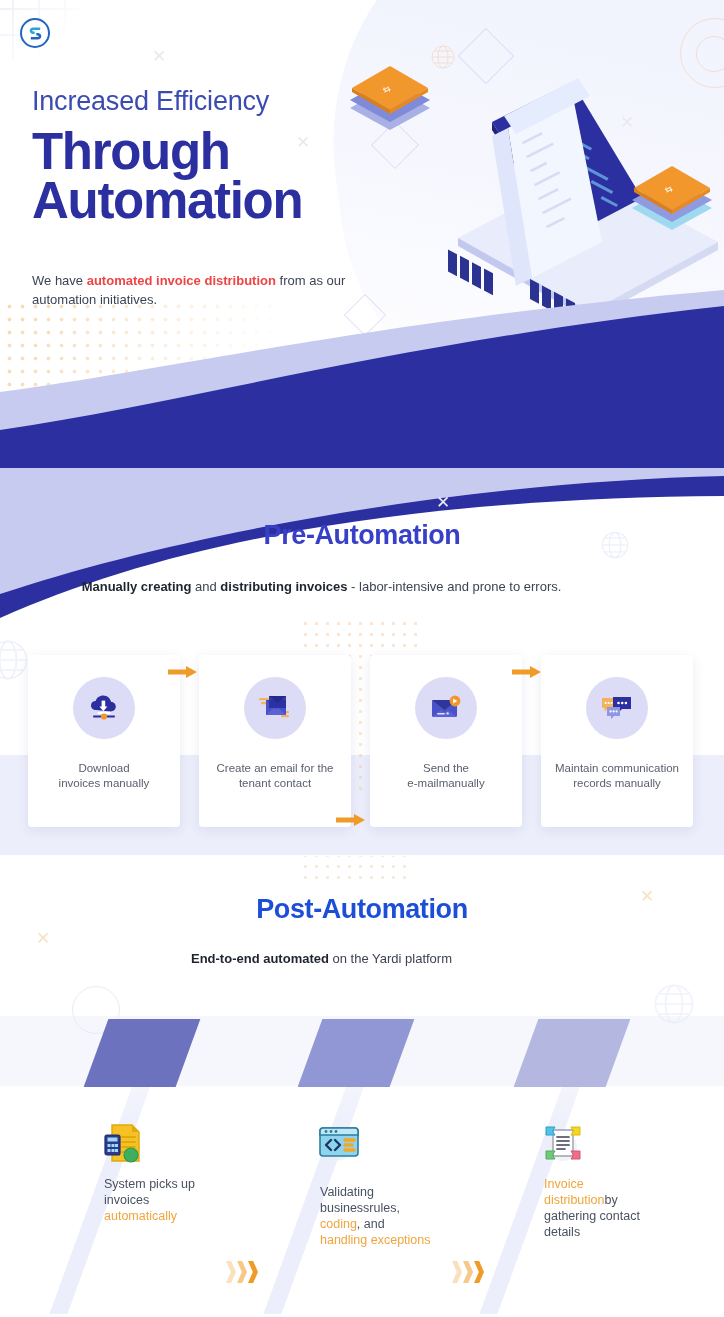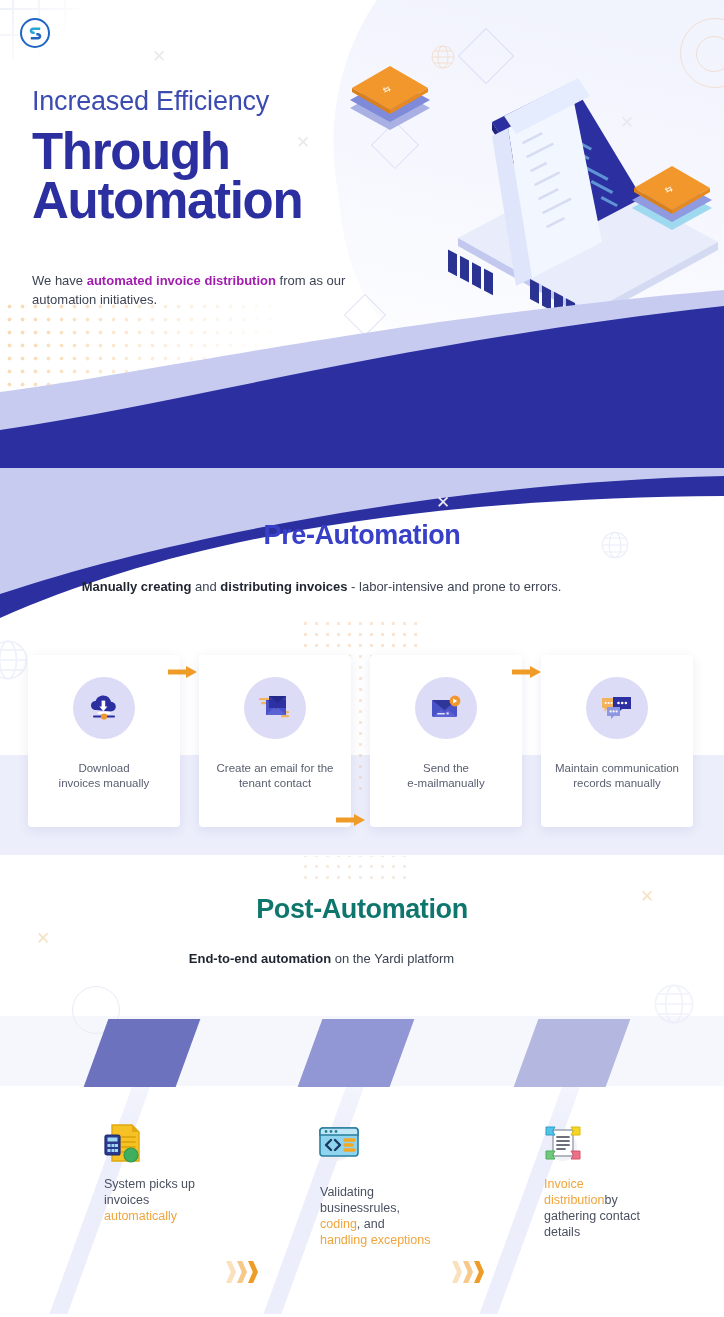--- a/index.html
+++ b/index.html
@@ -54,21 +54,21 @@
     color:#3b4bb0; letter-spacing:-.2px;
   }
   .headline{
     position:absolute; left:32px; top:128px; width:360px;
     font-size:51px; line-height:.96; font-weight:700; color:#2b2fa0; letter-spacing:-1.3px;
   }
   .sub{
     position:absolute; left:32px; top:272px; width:340px;
     font-size:13px; line-height:1.45; color:#3c4353; font-weight:400;
   }
-  .sub b{ color:#a21caf; font-weight:700; }
+  .sub b{ color:#ef4444; font-weight:700; }
 
   
   .illo{ position:absolute; left:340px; top:30px; width:384px; height:330px; }
   .illo svg{ display:block; }
 
   .xmark{ position:absolute; color:#e9e9ee; font-size:17px; font-weight:300; user-select:none; }
   .ring{ position:absolute; border-radius:50%; border:1.4px solid rgba(240,170,110,.30); }
   .diamond{ position:absolute; border:1.2px solid rgba(200,206,240,.55); transform:rotate(45deg); }
   .globe{ position:absolute; opacity:.5; }
 
@@ -97,21 +97,21 @@
     display:flex; align-items:center; justify-content:center;
   }
   .card-label{
     margin-top:22px; width:146px; text-align:center; font-size:11.5px; line-height:1.3;
     color:#5a6070; font-weight:400;
   }
   .arrow{ position:absolute; }
 
   
   .post{ position:absolute; left:0; top:856px; width:724px; height:461px; background:#fff; overflow:hidden; }
-  .post .sec-title{ top:38px; color:#0f766e; }
+  .post .sec-title{ top:38px; color:#1d4ed8; }
   .post .sec-sub{ top:95px; }
   .post-band{ position:absolute; left:0; top:160px; width:724px; height:70px; background:#f6f7fc; }
 
   .pcols{ position:absolute; left:0; top:0; width:724px; height:461px;margin-top:8px; }
   .para{
     position:absolute; width:92px; height:68px;
     transform:skewX(-20deg);
   }
   .slash{
     position:absolute; width:18px; height:260px; transform:skewX(-20deg);
@@ -413,21 +413,21 @@
         <ellipse cx="13" cy="13" rx="5" ry="11"></ellipse>
       <line x1="2" y1="13" x2="24" y2="13"></line>
         <line x1="4" y1="7" x2="22" y2="7"></line>
         <line x1="4" y1="19" x2="22" y2="19"></line>
     </g>
   </svg>
   <div class="ring" style="left:72px; top:130px; width:48px; height:48px; border-color:#e9ebf7;"></div>
 
   <h2 class="sec-title">Post-Automation</h2>
   <p class="sec-sub">
-    <b>End-to-end automation</b><span> on the Yardi platform</span>
+    <b>End-to-end automated</b><span> on the Yardi platform</span>
   </p>
 
   <div class="pcols">
 
     <div class="slash" style="left:104px; top:150px; height:300px;"></div>
     <div class="para" style="left:96px; top:155px; background:#6c72bd;"></div>
     <div class="pico" style="left:100px; top:256px;">
       <svg width="46" height="46" viewBox="0 0 46 46">
         <circle cx="25" cy="26" r="15" fill="#eceef2" opacity=".7"></circle>
         <path d="M12 5h20l7 7v29H12z" fill="#f5c125" stroke="#e0a90e" stroke-width="1.4"></path>

